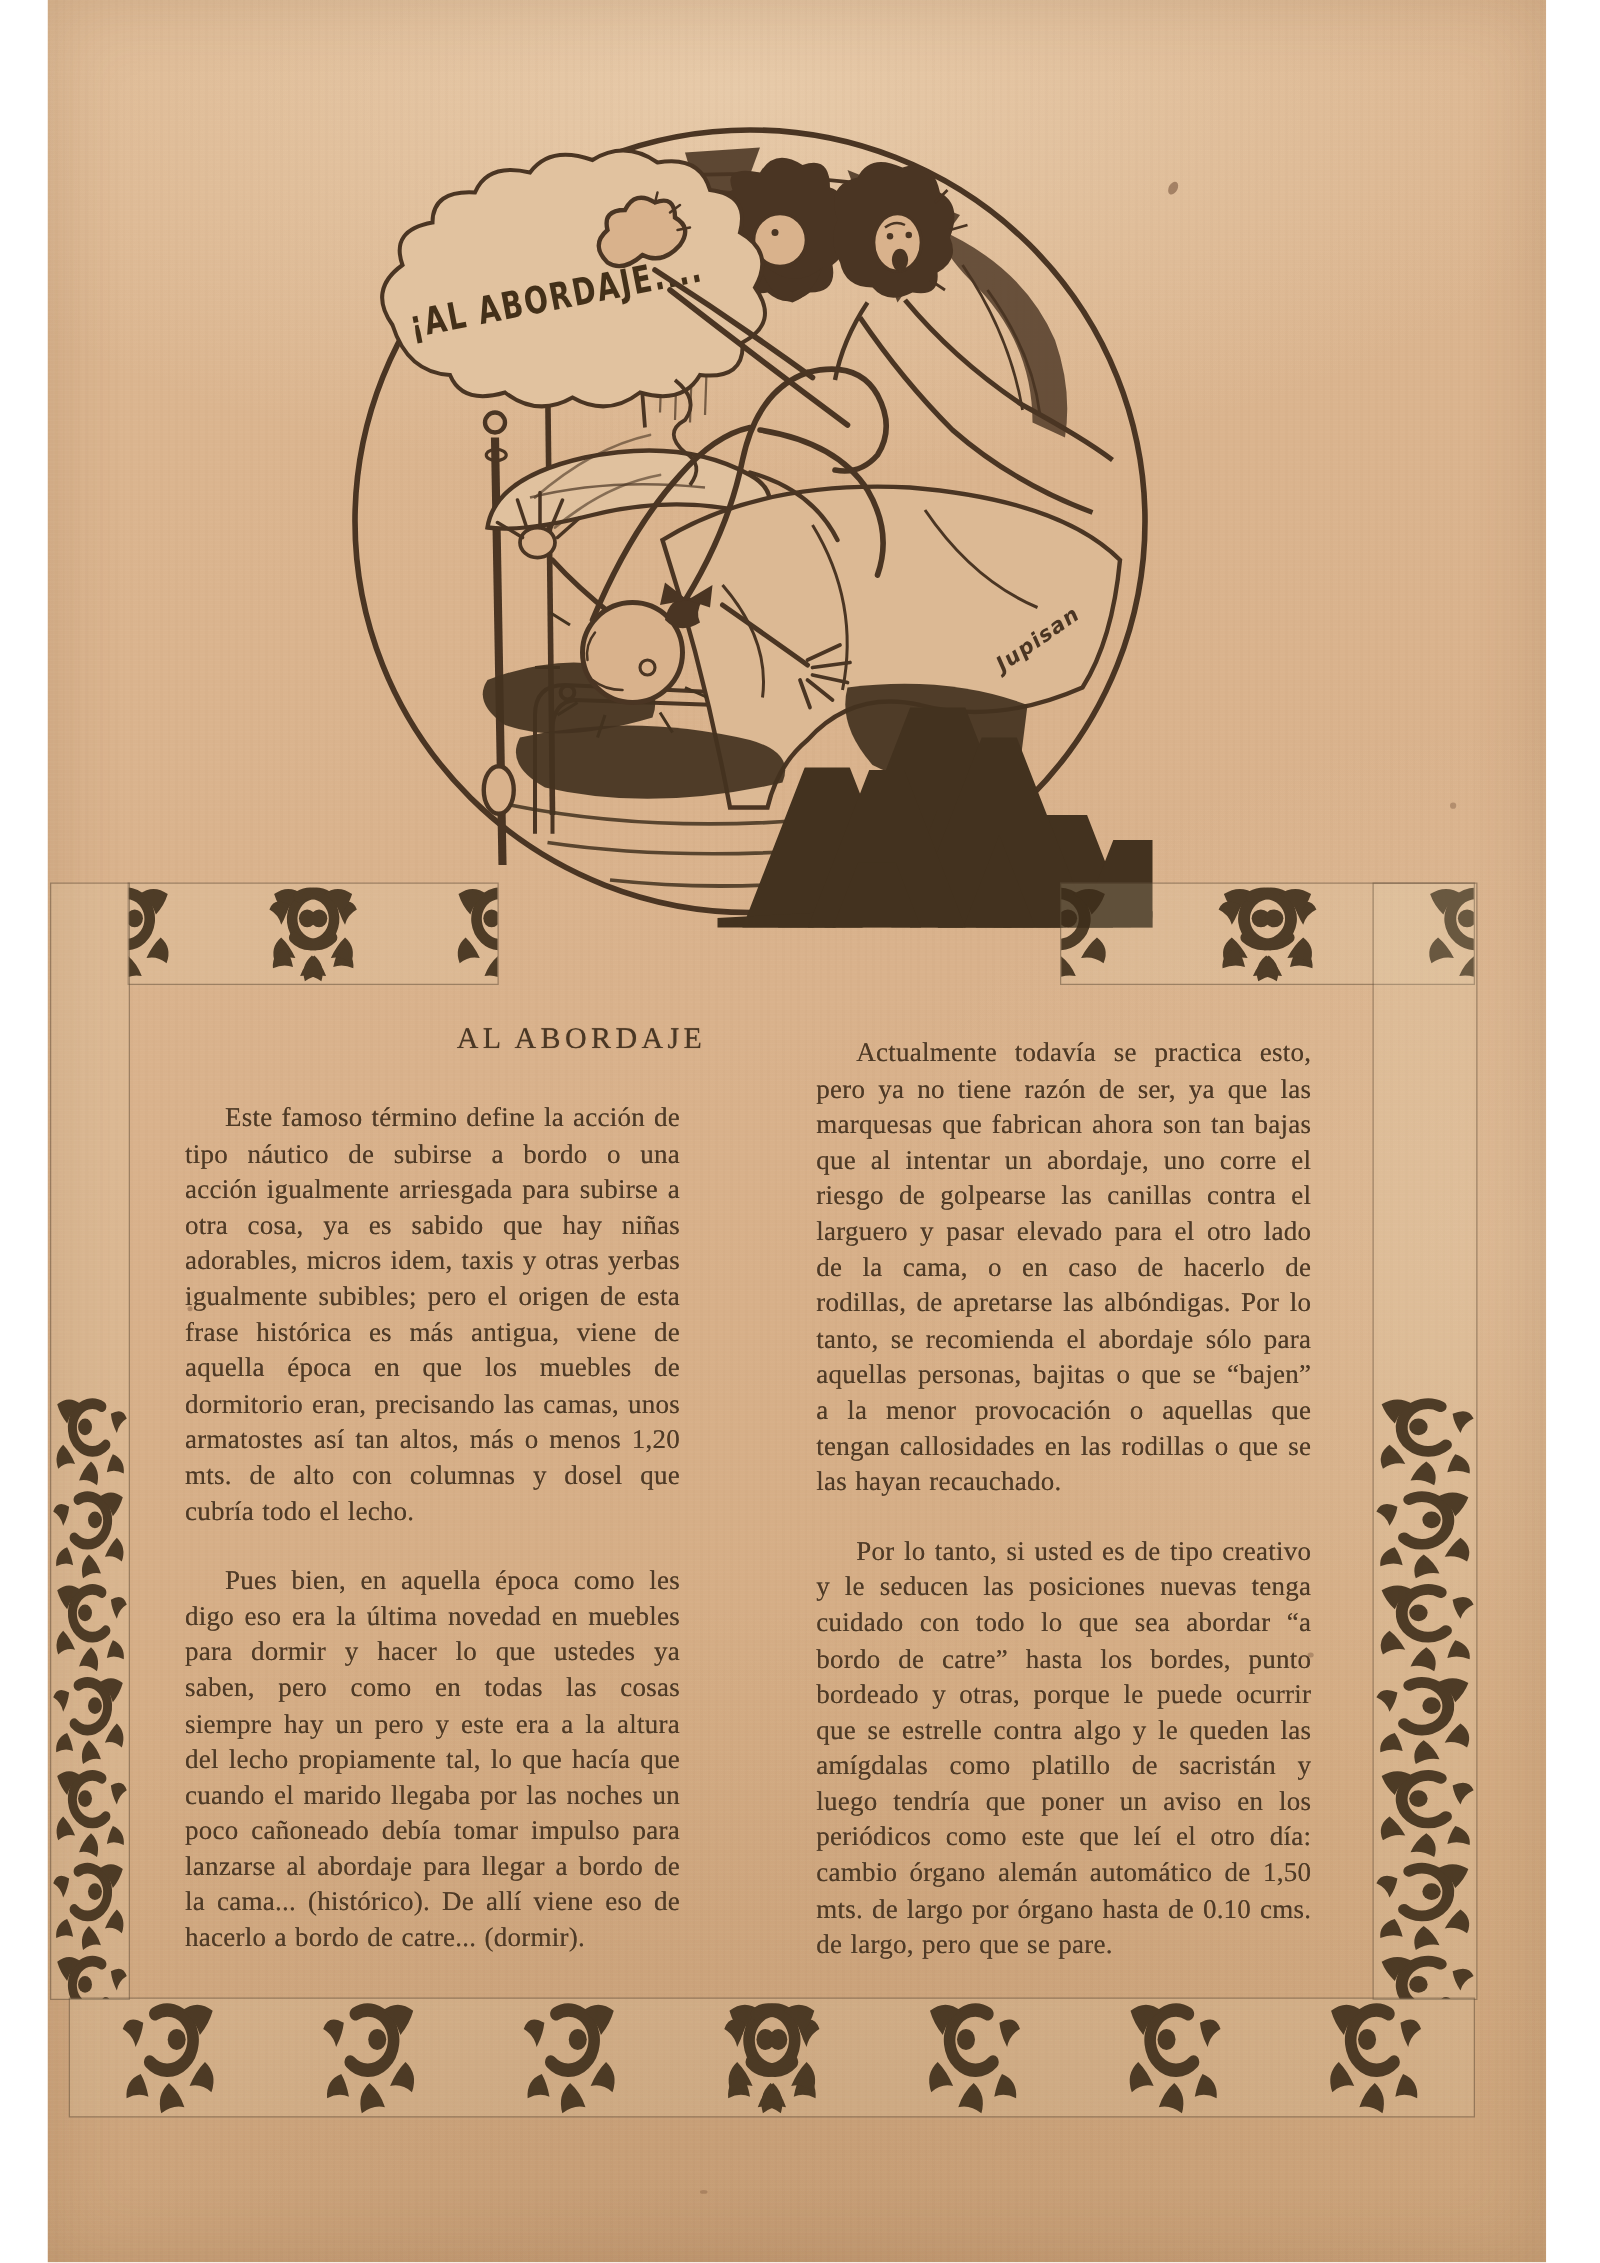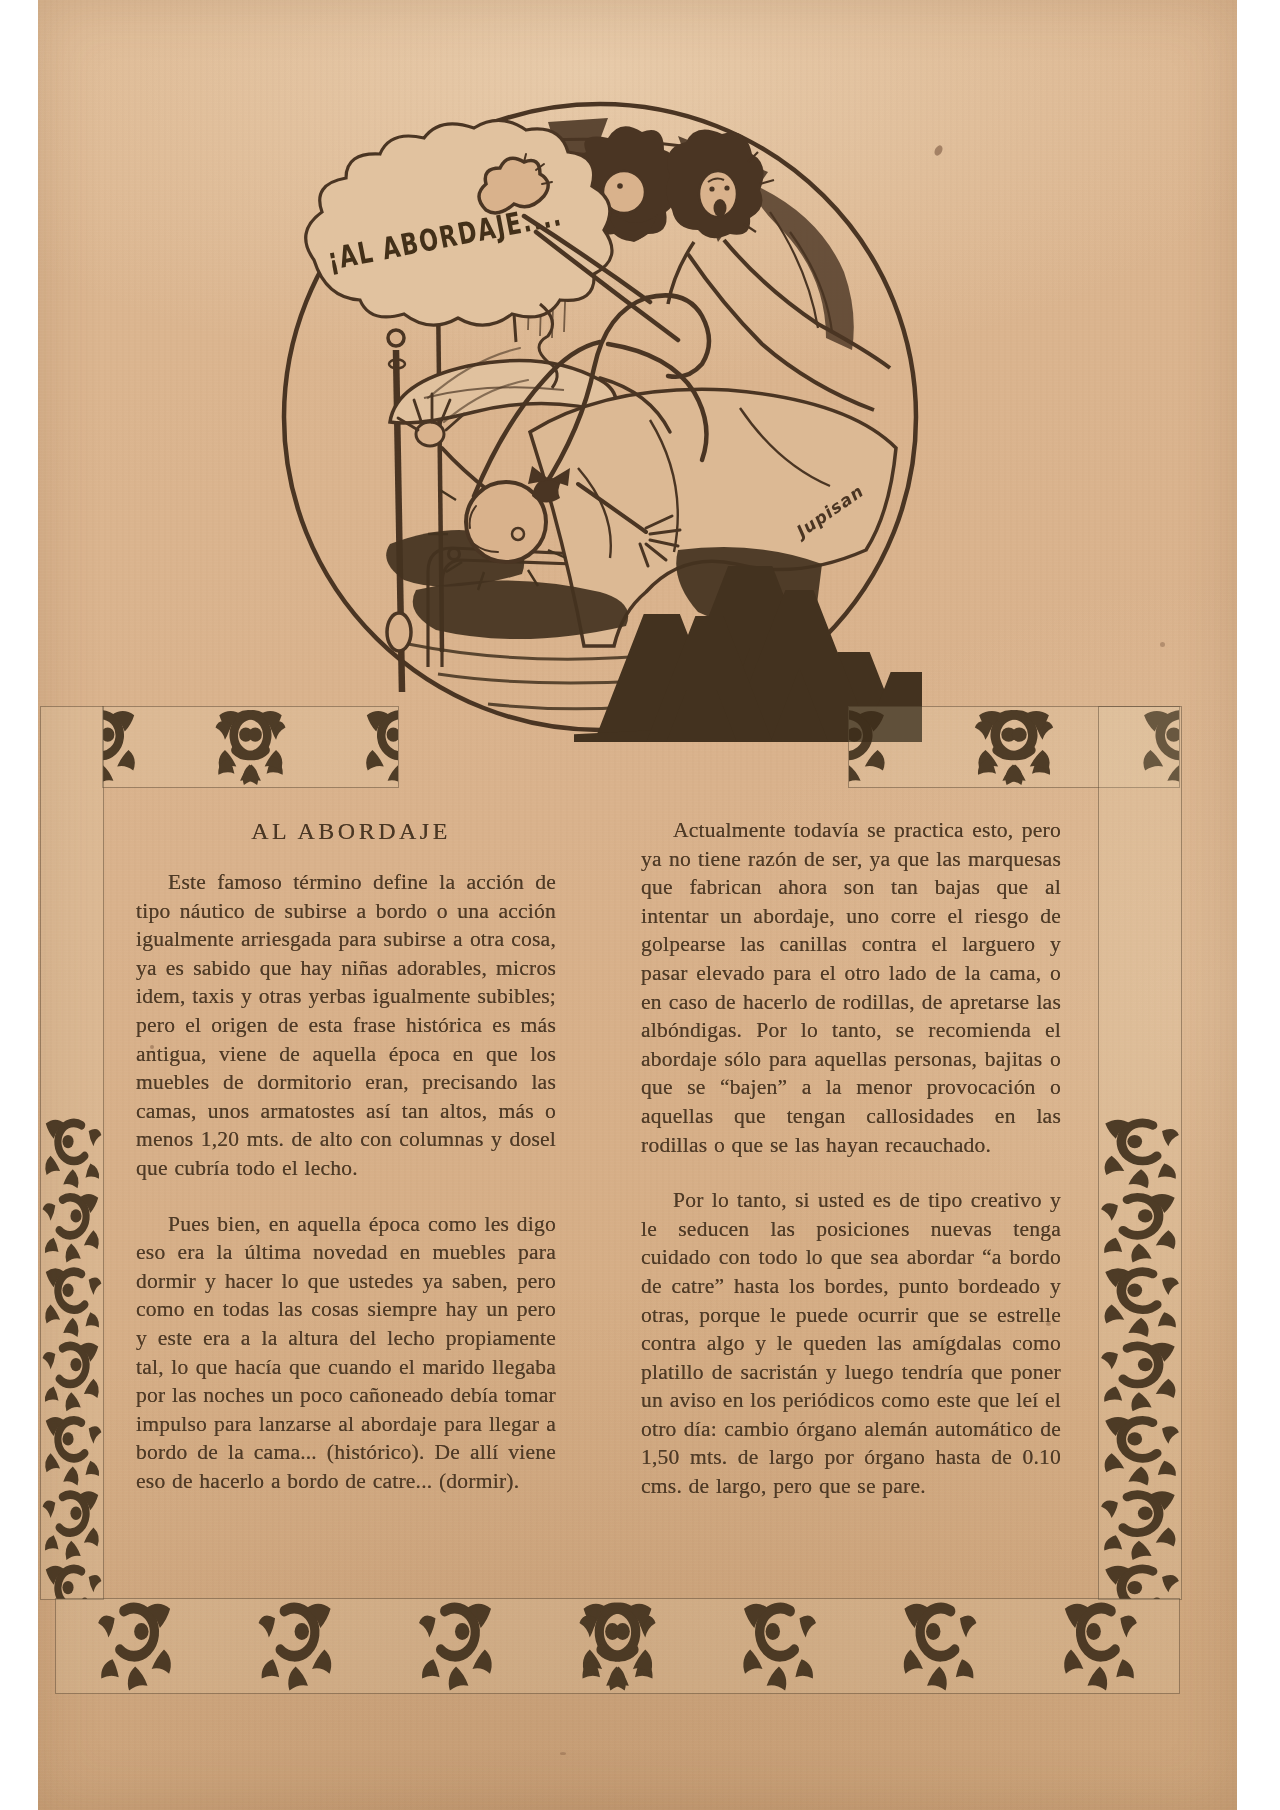--- a/index.html
+++ b/index.html
@@ -17,27 +17,27 @@
       repeating-linear-gradient(0deg, rgba(255,240,220,.05) 0 1px, rgba(0,0,0,0) 1px 3px),
       repeating-linear-gradient(90deg, rgba(120,70,40,.035) 0 2px, rgba(0,0,0,0) 2px 6px);}
   .cartoon{position:absolute;left:240px;top:92px;width:644px;height:650px;}
   .orn{position:absolute;border:1px solid rgba(59,43,24,.40);background:rgba(235,214,185,.18);}
   .orn svg{display:block;width:100%;height:100%;opacity:.88;}
   .orn-h-left{left:64px;top:706px;width:295px;height:80px;}
   .orn-h-right{left:810px;top:706px;width:330px;height:80px;}
   .orn-v-left{left:2px;top:706px;width:62px;height:892px;}
   .orn-v-right{left:1060px;top:706px;width:82px;height:892px;}
   .orn-bottom{left:17px;top:1598px;width:1123px;height:94px;}
-  .title{position:absolute;left:99px;top:818px;width:428px;margin:0;text-align:center;
+  .title{position:absolute;left:99px;top:818px;width:428px;margin:0;text-align:right;
     font-size:24px;font-weight:400;letter-spacing:3.5px;color:#4a3724;
     text-shadow:0 0 .6px rgba(74,55,36,.7);}
   .col{position:absolute;width:428px;text-align:justify;color:#4e3a26;
     font-size:21.6px;line-height:28.6px;word-spacing:1px;letter-spacing:.2px;
     text-shadow:0 0 .5px rgba(78,58,38,.75);}
-  .col p{margin:4px;text-indent:32px;}
+  .col p{margin:16px;text-indent:32px;}
   .col p + p{margin-top:27px;}
   .col1{left:94px;top:864px;}
   .col2{left:599px;top:812px;}
   .speck{position:absolute;border-radius:50%;pointer-events:none;}
   .defs-hidden{position:absolute;width:0;height:0;overflow:hidden;}
 </style>
 </head>
 <body>
 
 <svg class="defs-hidden" aria-hidden="true">

